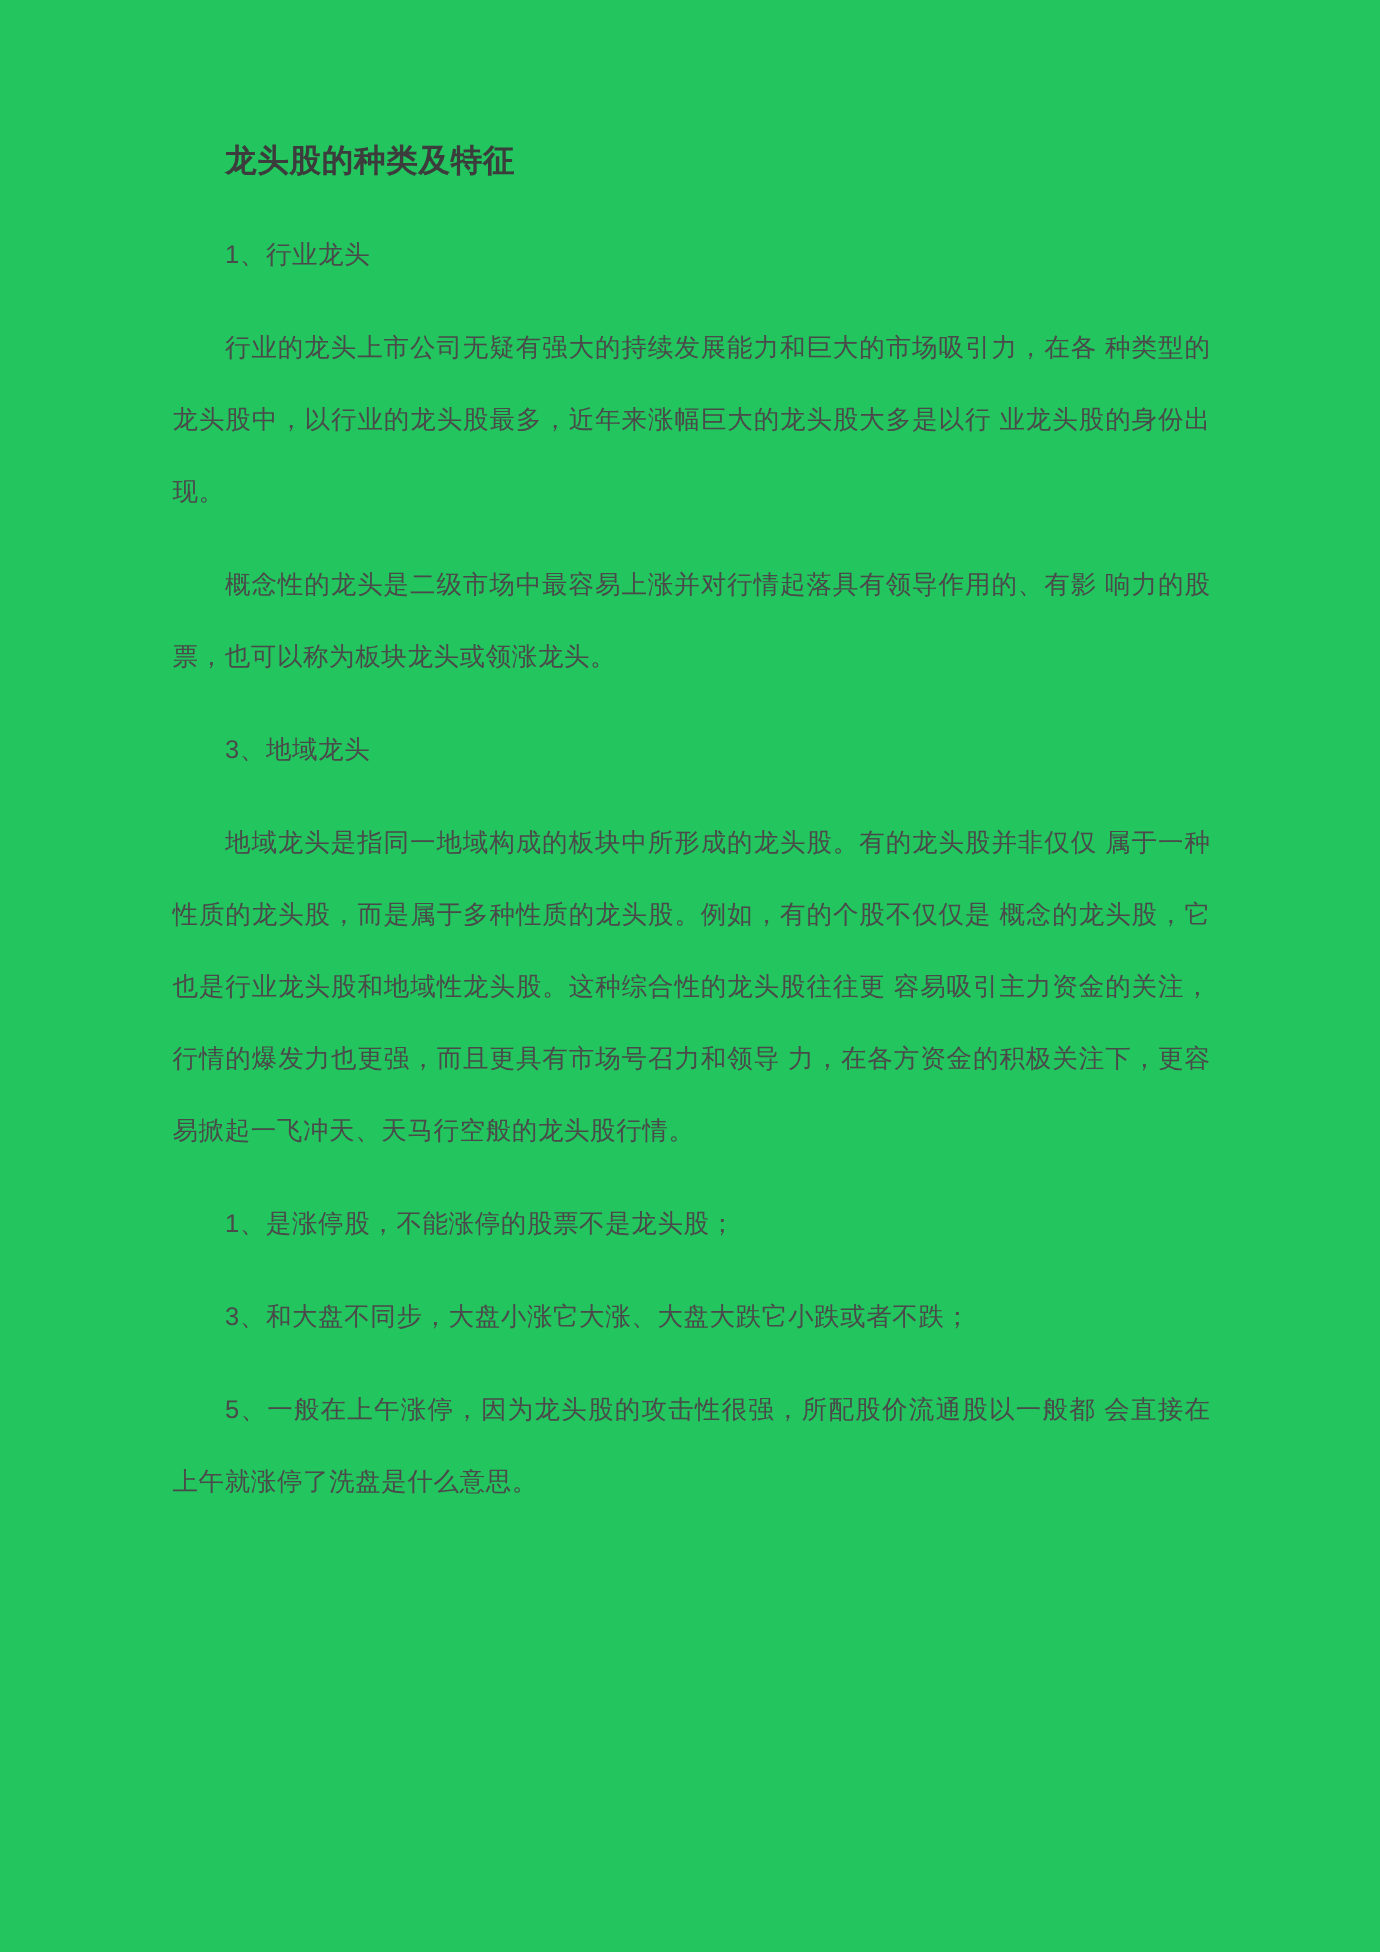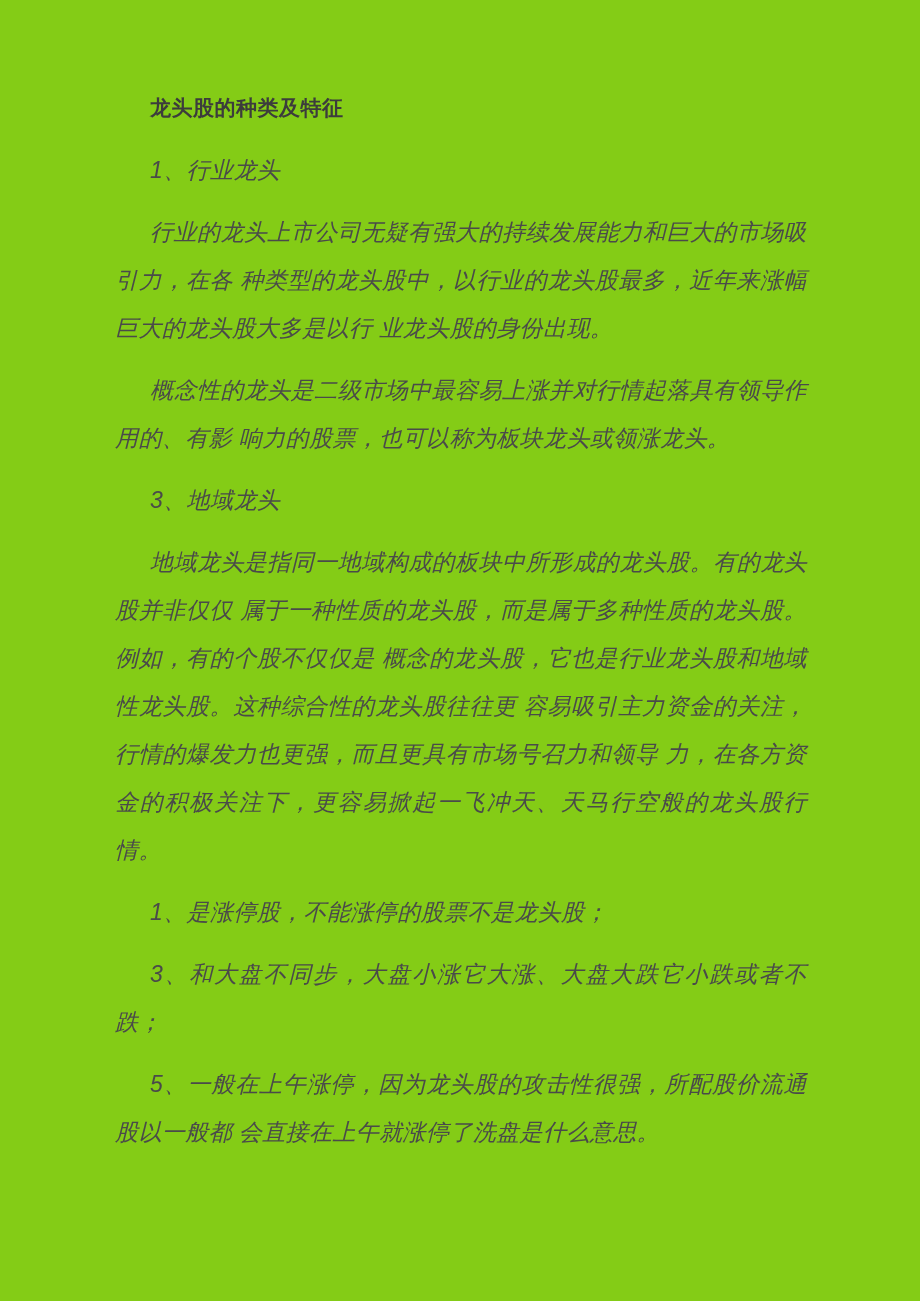--- a/index.html
+++ b/index.html
@@ -11,44 +11,43 @@
     width: 920px;
     height: 1301px;
     overflow: hidden;
     font-family: "Liberation Sans", "DejaVu Sans", sans-serif;
   }
   .doc-page {
     box-sizing: border-box;
     width: 920px;
     height: 1301px;
     padding: 84px 113px 0 115px;
-    background: #84cc16;
+    background: #22c55e;
   }
   .doc-content {
     width: 692px;
   }
   .doc-heading {
     margin: 0 0 14px 0;
     font-size: 21px;
     font-weight: bold;
     color: #3c3c3c;
     line-height: 48px;
     text-indent: 35px;
     letter-spacing: 0.5px;
   }
   .doc-para {
     margin: 0 0 14px 0;
-    font-size: 23px;
+    font-size: 17px;
     font-weight: normal;
     color: #4a4a4a;
     line-height: 48px;
     text-indent: 35px;
     text-align: justify;
     letter-spacing: 0.4px;
-    font-style: italic;
   }
   .doc-para:last-child {
     margin-bottom: 0;
   }
 </style>
 </head>
 <body>
 
 <div class="doc-page">
   <div class="doc-content">

